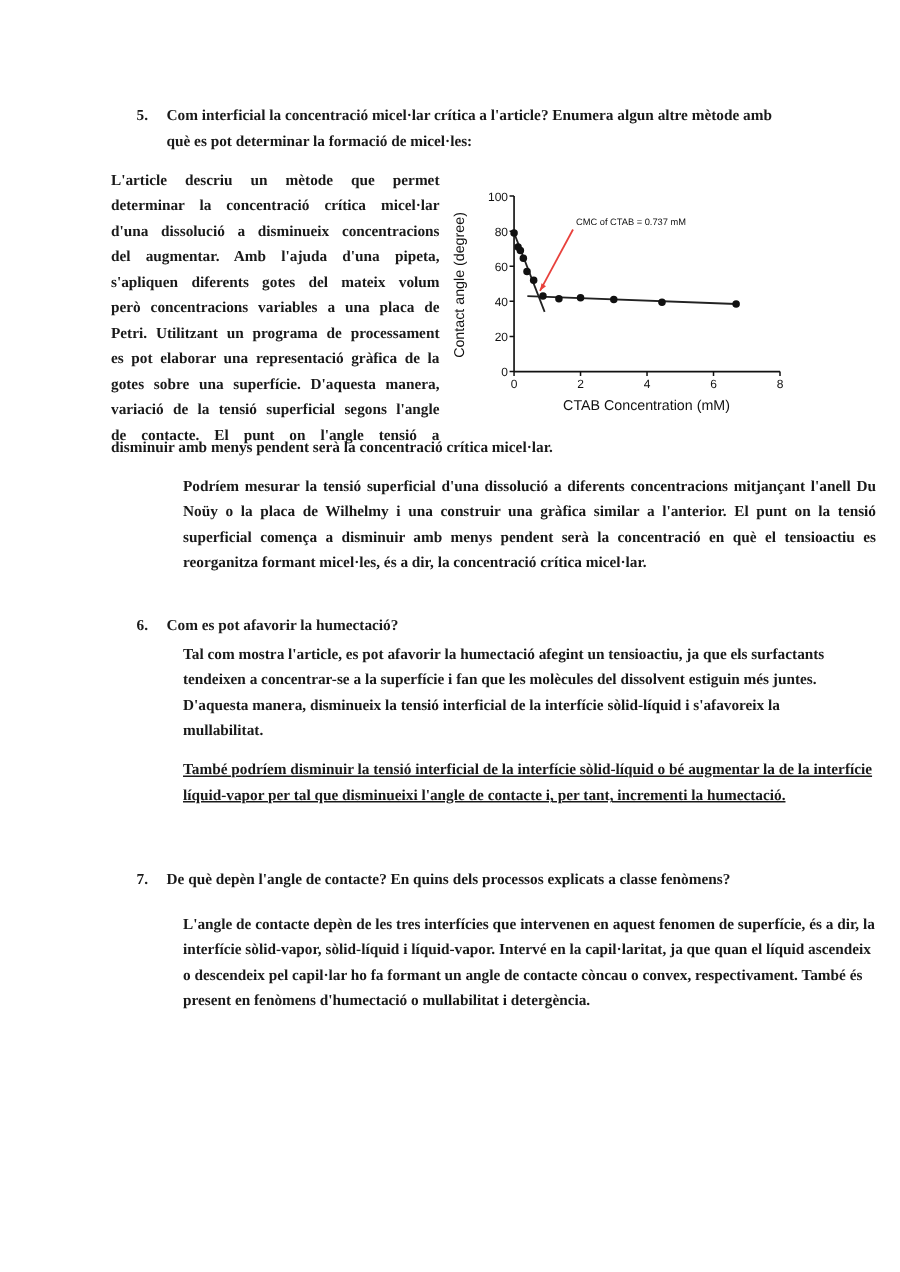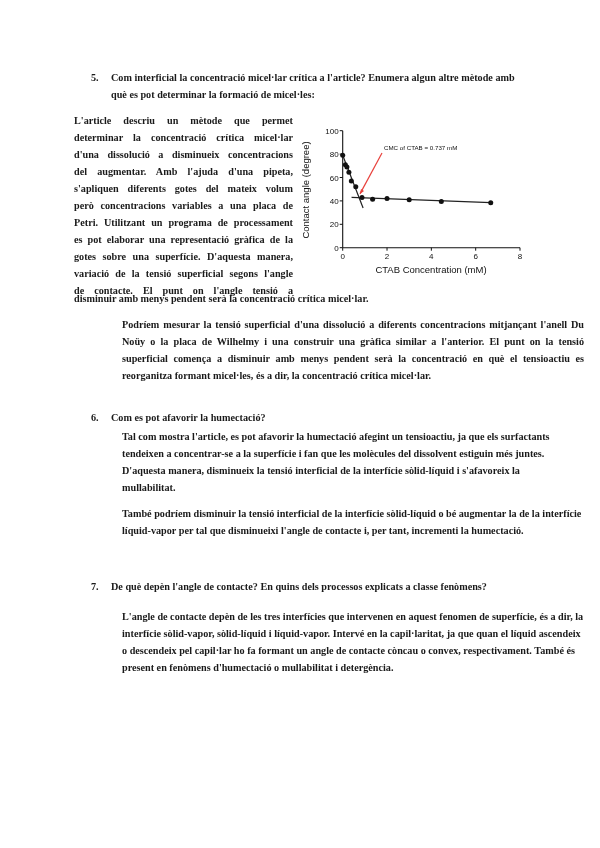--- a/index.html
+++ b/index.html
@@ -95,19 +95,19 @@
   <text id="ylabel" x="0" y="0" text-anchor="middle" font-size="9.5" fill="#111" transform="translate(309,190) rotate(-90)">Contact angle (degree)</text>
 </svg>
 
 <div class="p justify" style="top:316px;">Podríem mesurar la tensió superficial d'una dissolució a diferents concentracions mitjançant l'anell Du Noüy o la placa de Wilhelmy i una construir una gràfica similar a l'anterior. El punt on la tensió superficial comença a disminuir amb menys pendent serà la concentració en què el tensioactiu es reorganitza formant micel·les, és a dir, la concentració crítica micel·lar.</div>
 
 <div class="q" style="top:410px;">
   <span class="num">6.</span>
   <span class="txt">Com es pot afavorir la humectació?</span>
 </div>
 <div class="p" style="top:428px; width:440px;">Tal com mostra l'article, es pot afavorir la humectació afegint un tensioactiu, ja que els surfactants tendeixen a concentrar-se a la superfície i fan que les molècules del dissolvent estiguin més juntes. D'aquesta manera, disminueix la tensió interficial de la interfície sòlid-líquid i s'afavoreix la mullabilitat.</div>
-<div class="p" style="top:505px;">També podríem disminuir la tensió interficial de la interfície sòlid-líquid o bé augmentar la de la interfície líquid-vapor per tal que disminueixi l'angle de contacte i, per tant, incrementi la humectació.</div>
+<div class="p" style="top:505px;text-decoration:underline;">També podríem disminuir la tensió interficial de la interfície sòlid-líquid o bé augmentar la de la interfície líquid-vapor per tal que disminueixi l'angle de contacte i, per tant, incrementi la humectació.</div>
 
 <div class="q" style="top:579px;">
   <span class="num">7.</span>
   <span class="txt">De què depèn l'angle de contacte? En quins dels processos explicats a classe fenòmens?</span>
 </div>
 <div class="p" style="top:608px;">L'angle de contacte depèn de les tres interfícies que intervenen en aquest fenomen de superfície, és a dir, la interfície sòlid-vapor, sòlid-líquid i líquid-vapor. Intervé en la capil·laritat, ja que quan el líquid ascendeix o descendeix pel capil·lar ho fa formant un angle de contacte còncau o convex, respectivament. També és present en fenòmens d'humectació o mullabilitat i detergència.</div>
 
 </body></html>

